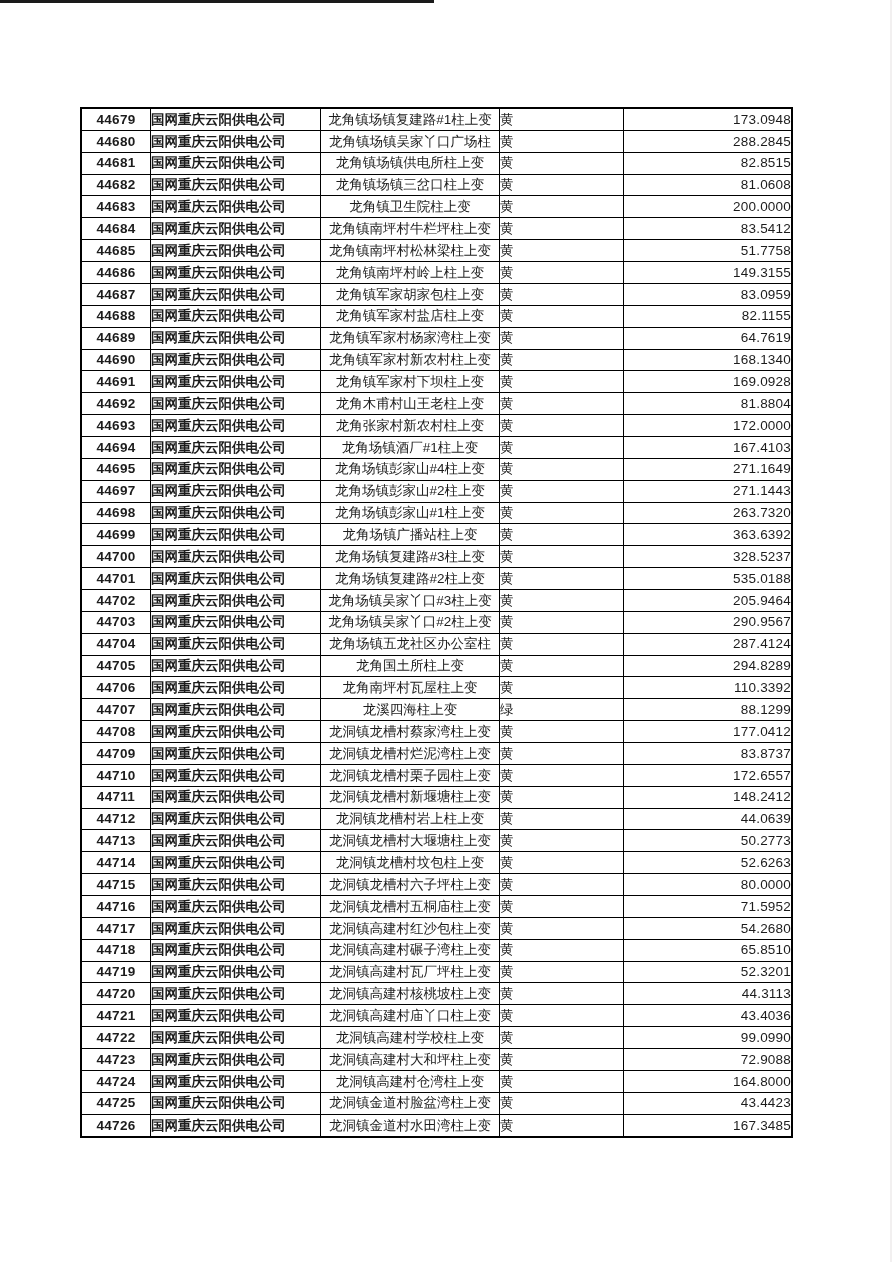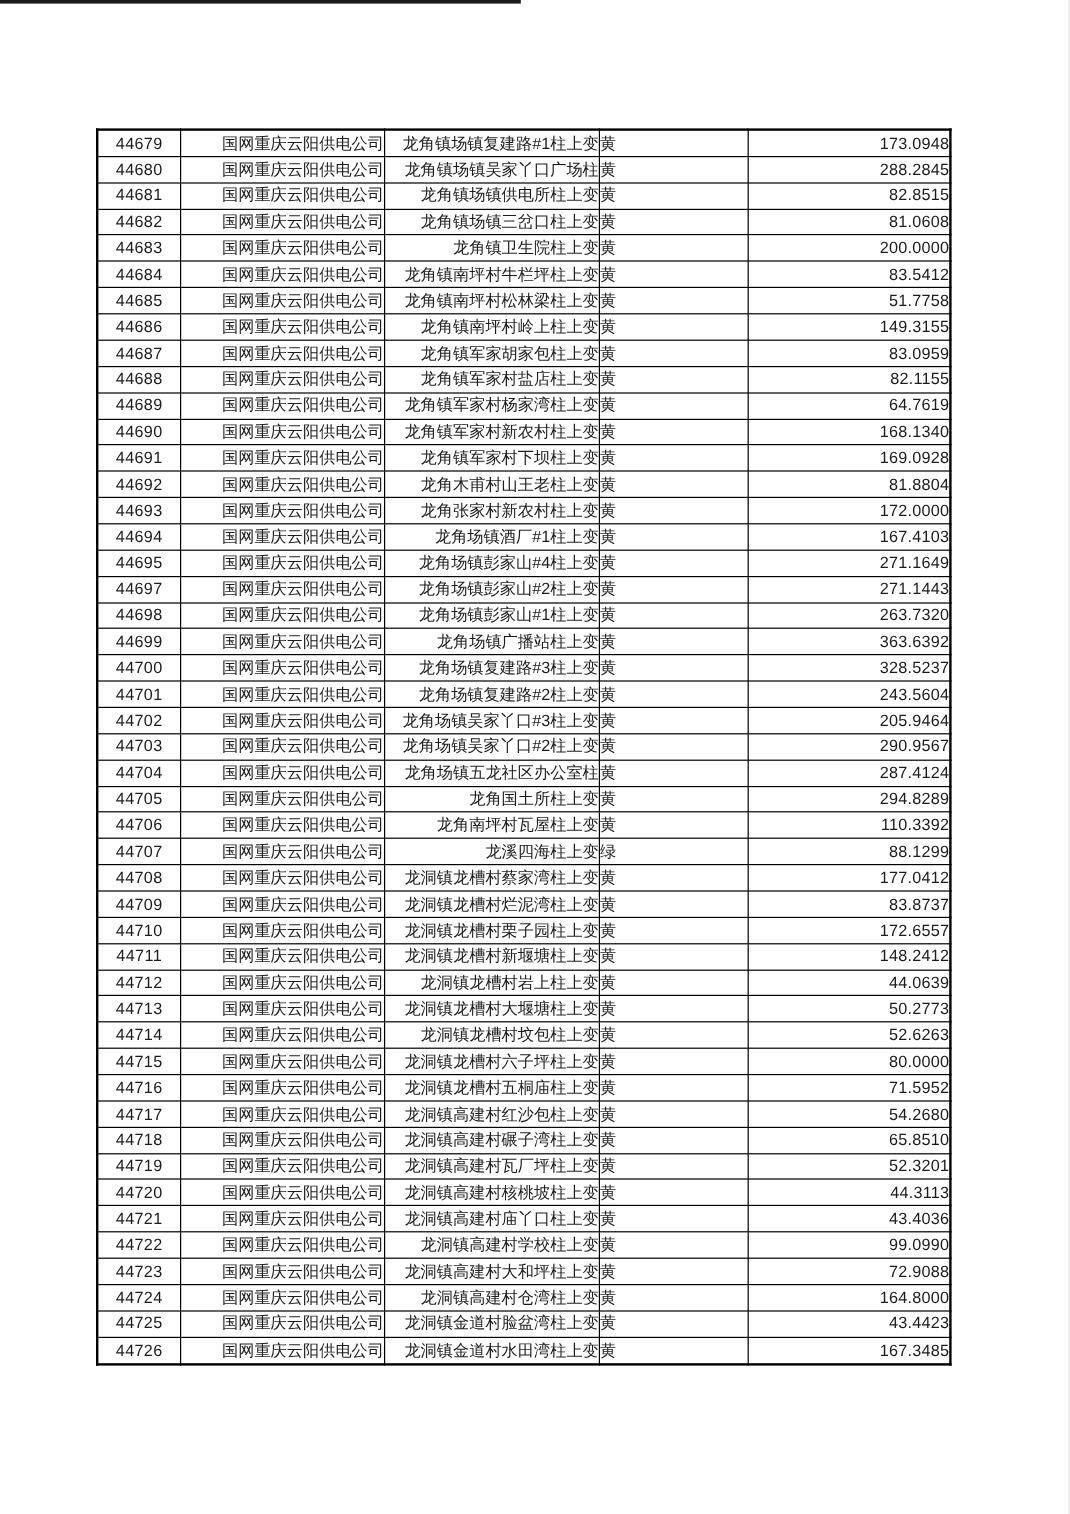--- a/index.html
+++ b/index.html
@@ -45,23 +45,23 @@
     border: 1.5px solid #000000;
     padding: 0;
     height: 19px;
     overflow: hidden;
     white-space: nowrap;
     font-size: 13.5px;
     color: #1c1c1c;
     line-height: 1;
     vertical-align: middle;
   }
-  td.c-id    { width: 68px;  text-align: center; letter-spacing: 0.3px; }
-  td.c-comp  { width: 169px; text-align: right; padding-left: 4px; }
-  td.c-name  { width: 178px; text-align: right; padding-left: 4px; }
+  td.c-id    { width: 68px;  text-align: center; letter-spacing: 0.3px; font-weight: bold; }
+  td.c-comp  { width: 169px; text-align: left; padding-left: 4px; font-weight: bold; }
+  td.c-name  { width: 178px; text-align: center; padding-left: 4px; }
   td.c-stat  { width: 123px; text-align: left; padding-left: 3px; }
   td.c-val   { width: 167px; text-align: right; letter-spacing: 0.2px; }
 </style>
 </head>
 <body>
 
 <div class="page">
   <div class="top-scan-bar"></div>
   <div class="right-edge"></div>
 
@@ -235,21 +235,21 @@
           <td class="c-name">龙角场镇复建路#3柱上变</td>
           <td class="c-stat">黄</td>
           <td class="c-val">328.5237</td>
         </tr>
 
         <tr>
           <td class="c-id">44701</td>
           <td class="c-comp">国网重庆云阳供电公司</td>
           <td class="c-name">龙角场镇复建路#2柱上变</td>
           <td class="c-stat">黄</td>
-          <td class="c-val">243.5604</td>
+          <td class="c-val">535.0188</td>
         </tr>
 
         <tr>
           <td class="c-id">44702</td>
           <td class="c-comp">国网重庆云阳供电公司</td>
           <td class="c-name">龙角场镇吴家丫口#3柱上变</td>
           <td class="c-stat">黄</td>
           <td class="c-val">205.9464</td>
         </tr>
 

